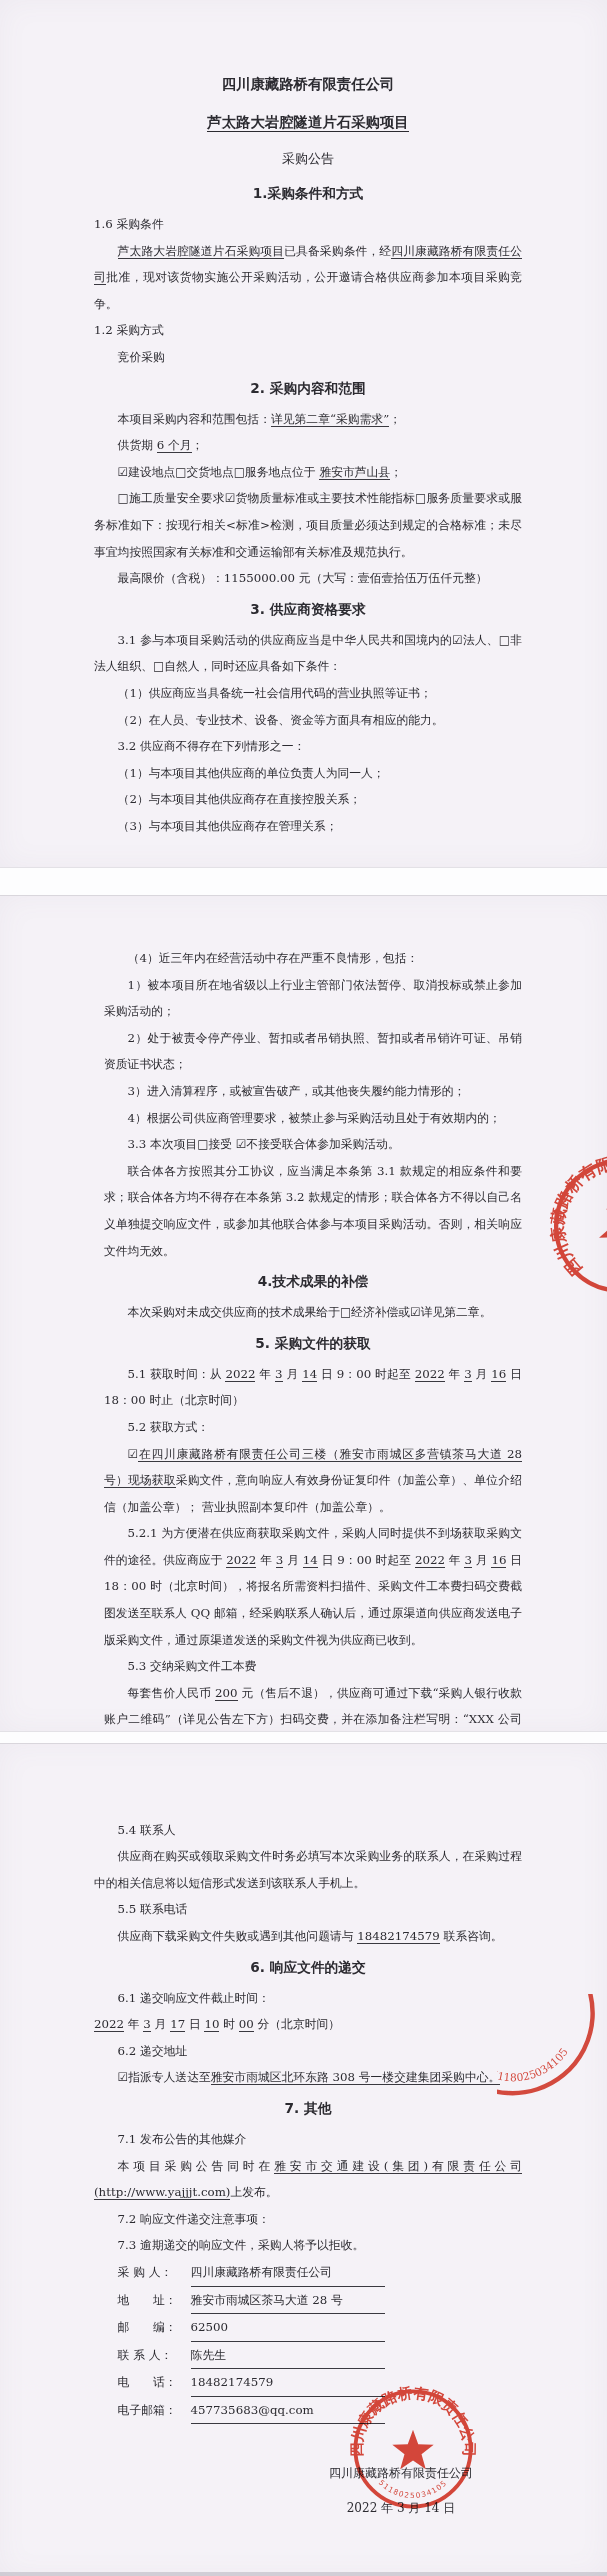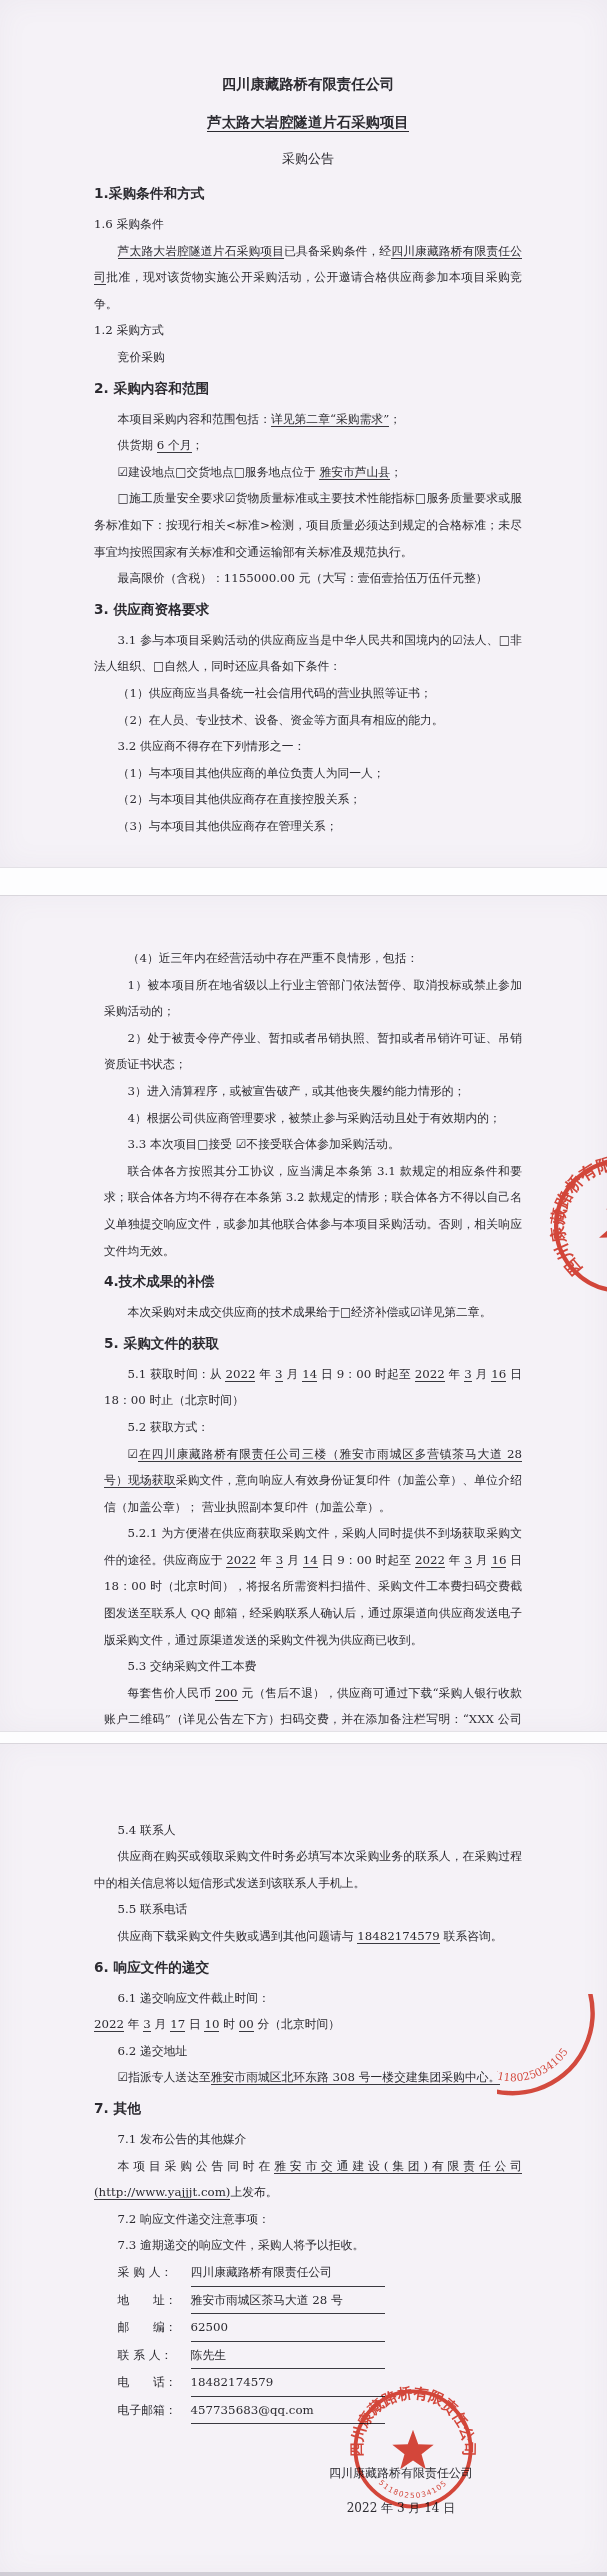--- a/index.html
+++ b/index.html
@@ -46,21 +46,21 @@
   .title .u{border-bottom:1.5px solid #2c2b31;padding-bottom:0.8px;}
   .subtitle{
     text-align:center;
     font-size:13px;
     line-height:35px;
   }
   .h1{
     font-weight:bold;
     font-size:13.7px;
     line-height:35px;
-    text-align:left;
+    text-align:center;
     font-family:"DejaVu Sans","Liberation Sans",sans-serif;
   }
   .sub0{text-align:left;}
   .p{text-indent:2em;}
   .pn{text-indent:0;}
   .pi{padding-left:2em;text-align:left;}
   .u{border-bottom:0.8px solid #3a3940;}
   .contact{padding-left:2em;text-align:left;}
   .contact .clabel{display:inline-block;min-width:73px;}
   .contact .u{display:inline-block;min-width:194px;border-bottom:0.8px solid #3a3940;}

